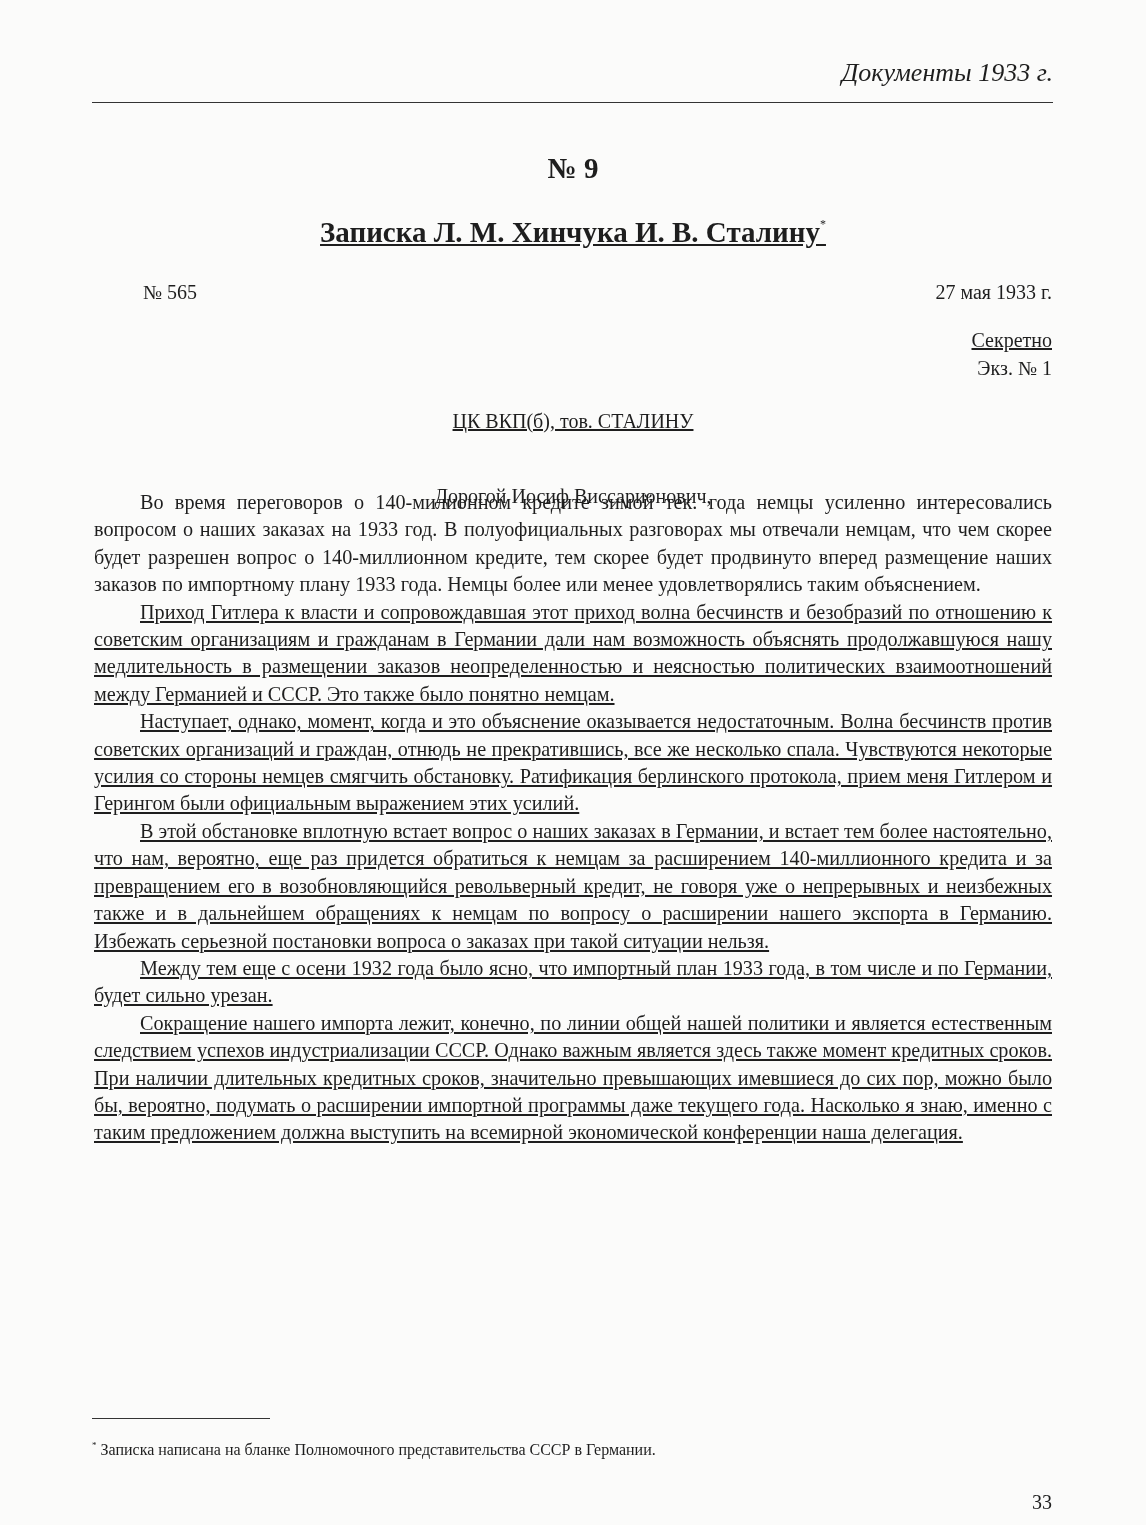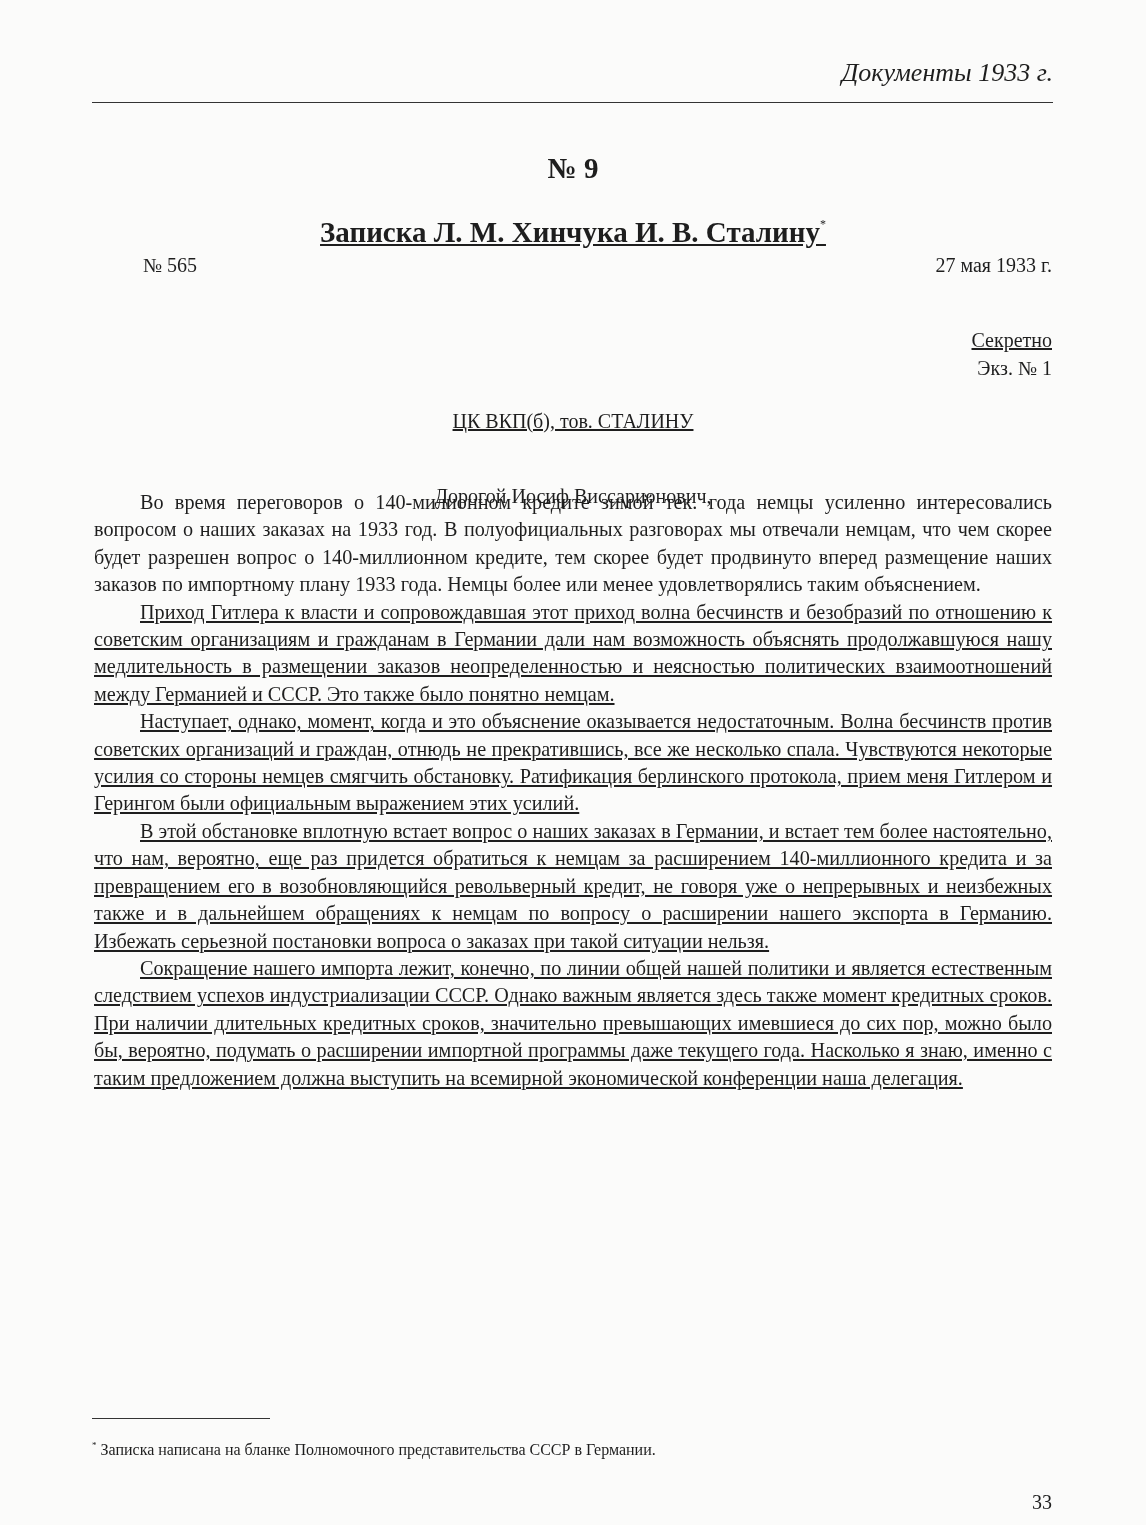--- a/index.html
+++ b/index.html
@@ -16,21 +16,21 @@
     .doc-number {
       position: absolute; left: 0; right: 0; top: 150px; text-align: center;
       font-weight: bold; font-size: 29px; line-height: 36px;
     }
     .doc-title {
       position: absolute; left: 0; right: 0; top: 206px; text-align: center;
       font-weight: bold; font-size: 29px; line-height: 36px; text-decoration: underline;
     }
     .doc-title sup { font-size: 12px; font-weight: normal; vertical-align: 14px; }
     .meta-row {
-      position: absolute; left: 143px; right: 94px; top: 252px;
+      position: absolute; left: 143px; right: 94px; top: 279px;
       display: flex; justify-content: space-between; font-size: 20px; line-height: 26px;
     }
     .classification {
       position: absolute; right: 94px; top: 326px; text-align: right;
       font-size: 20px; line-height: 28px;
     }
     .classification .secret { text-decoration: underline; }
     .addressee {
       position: absolute; left: 0; right: 0; top: 408px; text-align: center;
       font-size: 20px; line-height: 26px; text-decoration: underline;
@@ -79,20 +79,21 @@
 
 <div class="addressee">ЦК ВКП(б), тов. СТАЛИНУ</div>
 
 <div class="salutation">Дорогой Иосиф Виссарионович,</div>
 
 <div class="body-text">
   <p>Во время переговоров о 140-милионном кредите зимой тек. года немцы усиленно интере­совались вопросом о наших заказах на 1933 год. В полуофициальных разговорах мы отвечали немцам, что чем скорее будет разрешен вопрос о 140-миллионном кредите, тем скорее будет про­двинуто вперед размещение наших заказов по импортному плану 1933 года. Немцы более или менее удовлетворялись таким объяснением.</p>
   <p>Приход Гитлера к власти и сопровождавшая этот приход волна бесчинств и безобразий по отношению к советским организациям и гражданам в Германии дали нам возможность объяс­нять продолжавшуюся нашу медлительность в размещении заказов неопределенностью и не­ясностью политических взаимоотношений между Германией и СССР. Это также было понятно немцам.</p>
   <p>Наступает, однако, момент, когда и это объяснение оказывается недостаточным. Волна бесчинств против советских организаций и граждан, отнюдь не прекратившись, все же не­сколько спала. Чувствуются некоторые усилия со стороны немцев смягчить обстановку. Рати­фикация берлинского протокола, прием меня Гитлером и Герингом были официальным выра­жением этих усилий.</p>
   <p>В этой обстановке вплотную встает вопрос о наших заказах в Германии, и встает тем бо­лее настоятельно, что нам, вероятно, еще раз придется обратиться к немцам за расширением 140-миллионного кредита и за превращением его в возобновляющийся револьверный кредит, не говоря уже о непрерывных и неизбежных также и в дальнейшем обращениях к немцам по вопросу о расширении нашего экспорта в Германию. Избежать серьезной постановки вопроса о заказах при такой ситуации нельзя.</p>
+  <p>Между тем еще с осени 1932 года было ясно, что импортный план 1933 года, в том числе и по Германии, будет сильно урезан.</p>
   <p>Сокращение нашего импорта лежит, конечно, по линии общей нашей политики и яв­ляется естественным следствием успехов индустриализации СССР. Однако важным явля­ется здесь также момент кредитных сроков. При наличии длительных кредитных сроков, значительно превышающих имевшиеся до сих пор, можно было бы, вероятно, подумать о расширении импортной программы даже текущего года. Насколько я знаю, именно с таким предложением должна выступить на всемирной экономической конференции наша деле­гация.</p>
 </div>
 
 <div class="footnote-rule"></div>
 
 <div class="footnote"><sup>*</sup> <span>Записка написана на бланке Полномочного представительства СССР в Германии.</span></div>
 
 <div class="page-number">33</div>
 
 </body></html>

